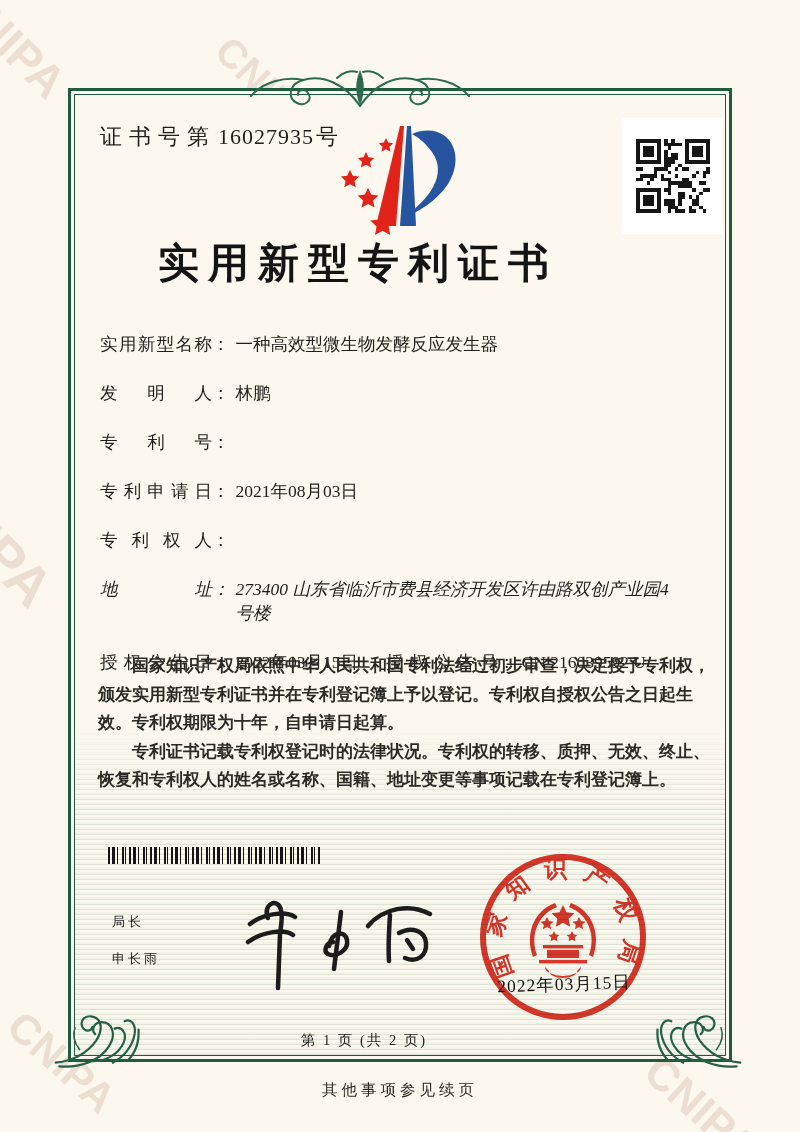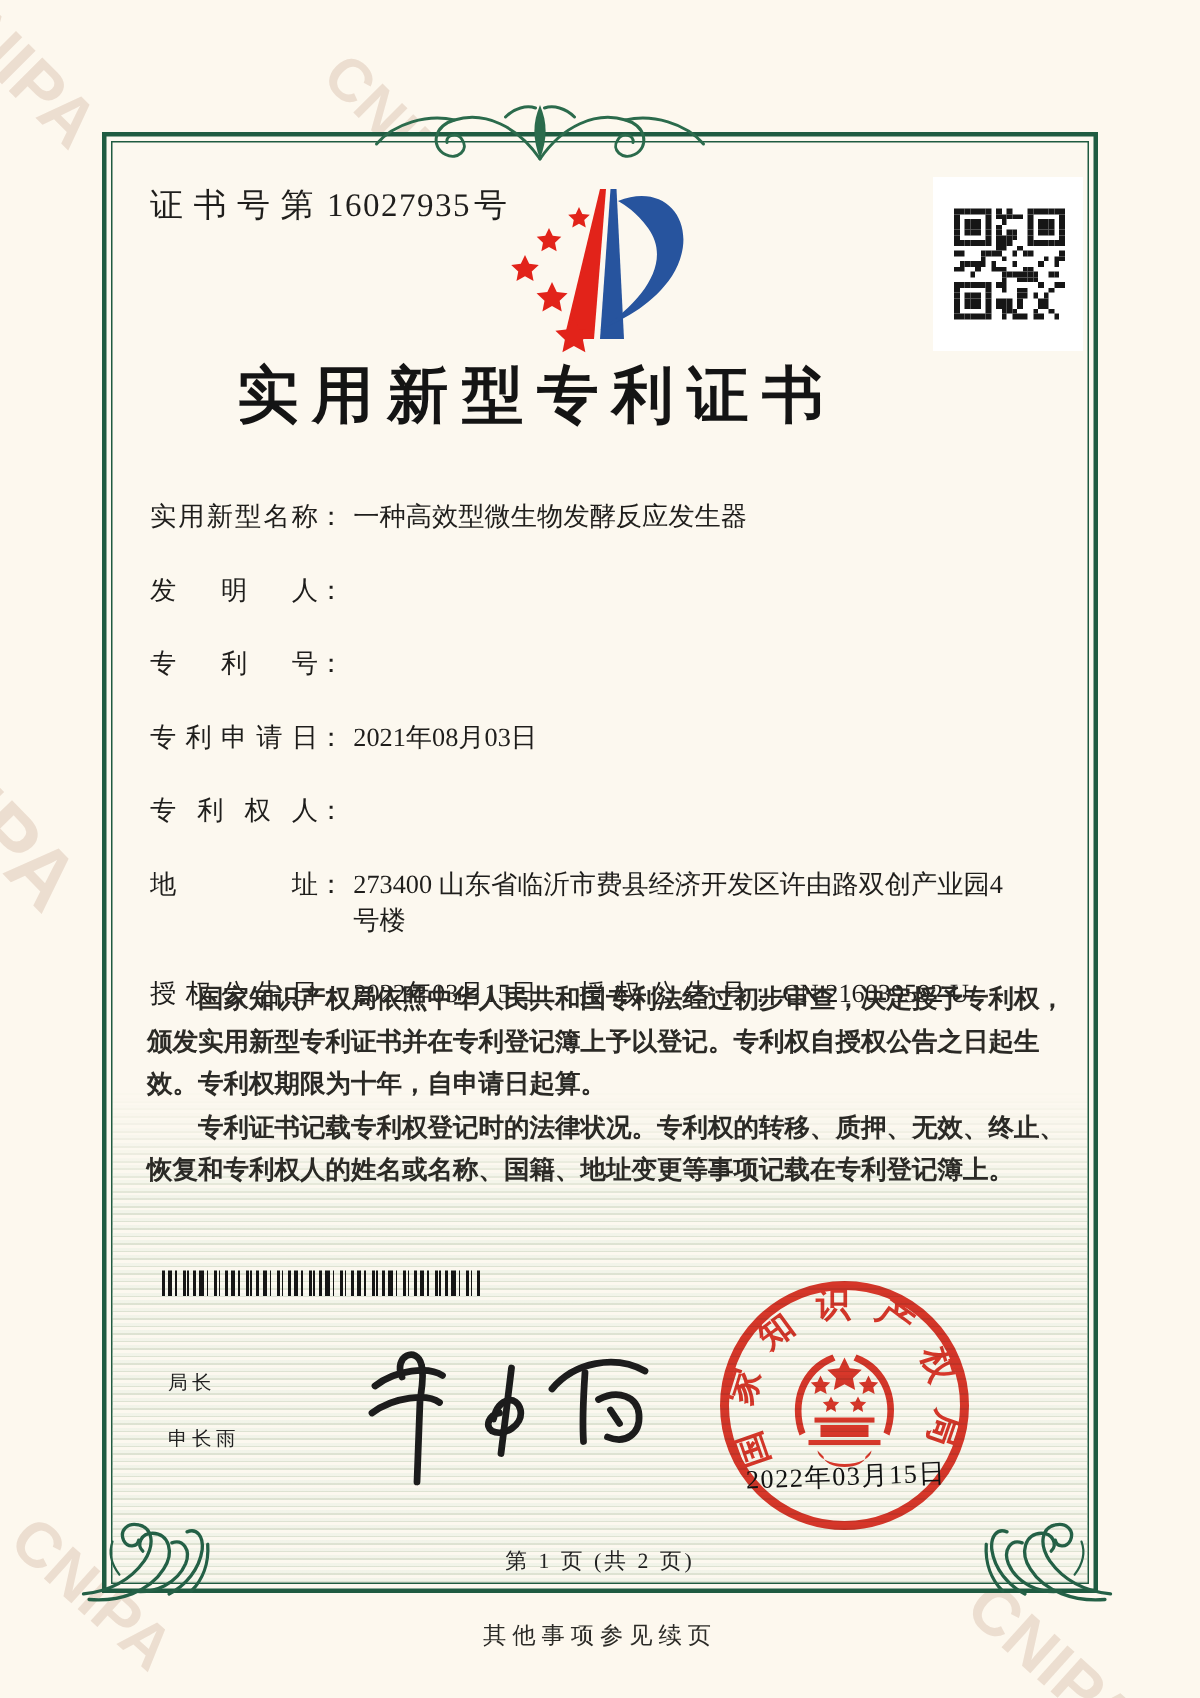--- a/index.html
+++ b/index.html
@@ -67,21 +67,21 @@
     background:repeating-linear-gradient(90deg,#151515 0 2px,transparent 2px 4px,#151515 4px 7px,transparent 7px 9px,#151515 9px 10px,transparent 10px 14px,#151515 14px 16px,transparent 16px 17px,#151515 17px 18px,transparent 18px 21px);
   }
   .signer{position:absolute;left:112px;top:903px;font-size:13px;line-height:37px;
           font-family:"Liberation Sans","DejaVu Sans",sans-serif;letter-spacing:3px;color:#222;}
   .signature{position:absolute;left:232px;top:884px;width:210px;height:110px;}
   .seal{position:absolute;left:477px;top:851px;width:172px;height:172px;mix-blend-mode:multiply;}
   .seal-date{
     position:absolute;left:478px;top:972px;width:172px;text-align:center;
     font-size:17.5px;letter-spacing:1px;color:#111;transform:rotate(-2deg);
   }
-  .page-info{position:absolute;left:0;top:1031px;width:800px;text-align:center;font-size:14.5px;letter-spacing:2px;color:#222;}
+  .page-info{position:absolute;left:0;top:1031px;width:728px;text-align:center;font-size:14.5px;letter-spacing:2px;color:#222;}
   .continuation{position:absolute;left:0;top:1080px;width:800px;text-align:center;font-size:15.5px;letter-spacing:4px;color:#2b2a26;}
 </style>
 </head>
 <body>
 
 <div class="wm" style="left:-22px;top:-28px;font-size:46px;transform:rotate(45deg);">CNIPA</div>
 <div class="wm" style="left:238px;top:28px;font-size:40px;transform:rotate(45deg);">CNIPA</div>
 <div class="wm" style="left:498px;top:336px;font-size:44px;transform:rotate(44deg);">CNIPA</div>
 <div class="wm" style="left:-52px;top:452px;font-size:56px;transform:rotate(46deg);">CNIPA</div>
 <div class="wm" style="left:30px;top:1002px;font-size:42px;transform:rotate(42deg);">CNIPA</div>
@@ -594,35 +594,36 @@
 
 <div class="fields">
   <div class="frow">
     <span class="flabel">实用新型名称</span>
       <span class="fcolon">：</span>
     <span class="fvalue">一种高效型微生物发酵反应发生器</span>
   </div>
   <div class="frow">
     <span class="flabel">发明人</span>
       <span class="fcolon">：</span>
+    <span class="fvalue">林鹏</span>
   </div>
   <div class="frow">
     <span class="flabel">专利号</span>
       <span class="fcolon">：</span>
   </div>
   <div class="frow">
     <span class="flabel">专利申请日</span>
       <span class="fcolon">：</span>
     <span class="fvalue">2021年08月03日</span>
   </div>
   <div class="frow">
     <span class="flabel">专利权人</span>
       <span class="fcolon">：</span>
   </div>
-  <div class="frow" style="">
+  <div class="frow" style="font-style:italic;">
     <span class="flabel">地址</span>
       <span class="fcolon">：</span>
     <span class="fvalue">273400 山东省临沂市费县经济开发区许由路双创产业园4号楼</span>
   </div>
   <div class="frow frow-double">
     <span style="display:flex;">
       <span class="flabel">授权公告日</span>
         <span class="fcolon">：</span>
       <span>2022年03月15日</span>
     </span>

